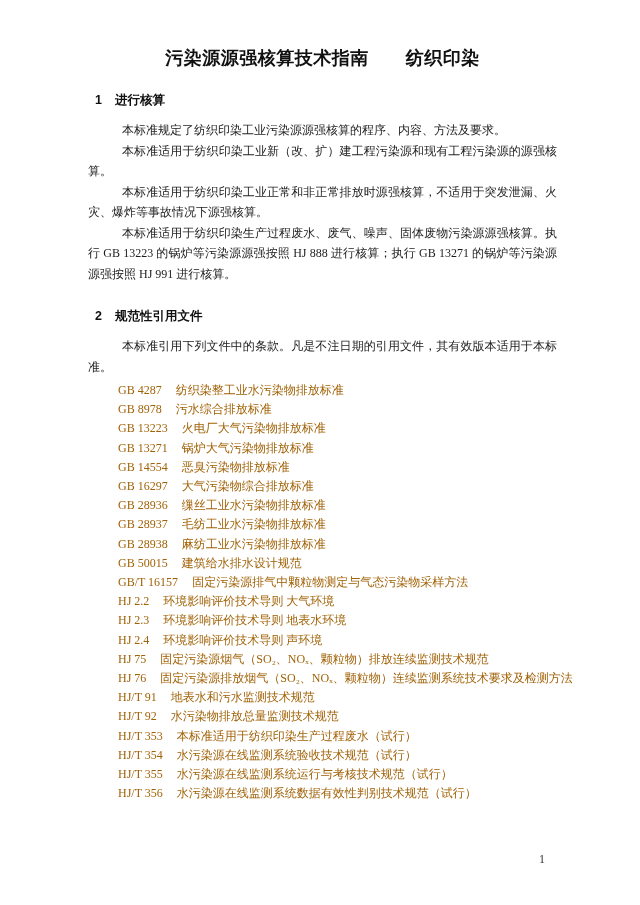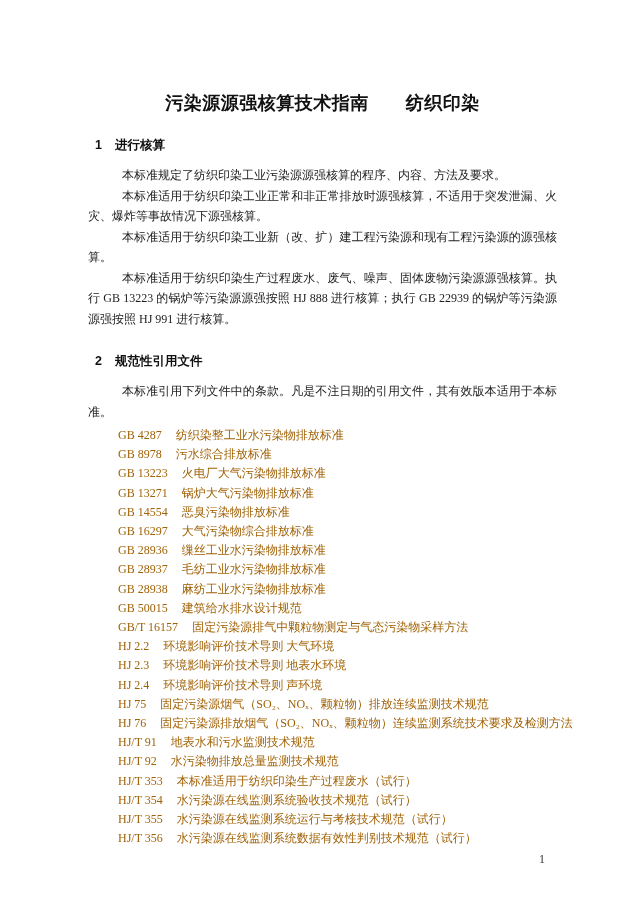--- a/index.html
+++ b/index.html
@@ -8,21 +8,21 @@
     background: #ffffff;
   }
   .page {
     position: relative;
     width: 640px;
     height: 905px;
     background: #ffffff;
     color: #1c1c1c;
     font-family: "Liberation Serif", "DejaVu Serif", serif;
     box-sizing: border-box;
-    padding: 93px 83px 0 88px;
+    padding: 48px 83px 0 88px;
     overflow: hidden;
   }
   .doc-title {
     font-family: "Liberation Sans", "DejaVu Sans", sans-serif;
     font-weight: 700;
     font-size: 18px;
     line-height: 20px;
     text-align: center;
     margin: 0;
     color: #111;
@@ -81,23 +81,23 @@
 <div class="page">
 
   <h1 class="doc-title">污染源源强核算技术指南　　纺织印染</h1>
 
   <section>
     <h2 class="sec-heading">
       <span class="sec-num">1</span><span>进行核算</span>
     </h2>
     <div class="paras">
         <p class="para">本标准规定了纺织印染工业污染源源强核算的程序、内容、方法及要求。</p>
+        <p class="para">本标准适用于纺织印染工业新（改、扩）建工程污染源和现有工程污染源的源强核算。</p>
         <p class="para">本标准适用于纺织印染工业正常和非正常排放时源强核算，不适用于突发泄漏、火灾、爆炸等事故情况下源强核算。</p>
-        <p class="para">本标准适用于纺织印染工业新（改、扩）建工程污染源和现有工程污染源的源强核算。</p>
-        <p class="para">本标准适用于纺织印染生产过程废水、废气、噪声、固体废物污染源源强核算。执行 GB 13223 的锅炉等污染源源强按照 HJ 888 进行核算；执行 GB 22939 的锅炉等污染源源强按照 HJ 991 进行核算。</p>
+        <p class="para">本标准适用于纺织印染生产过程废水、废气、噪声、固体废物污染源源强核算。执行 GB 13223 的锅炉等污染源源强按照 HJ 888 进行核算；执行 GB 13271 的锅炉等污染源源强按照 HJ 991 进行核算。</p>
       </div>
   </section>
 
   <section>
     <h2 class="sec-heading">
       <span class="sec-num">2</span><span>规范性引用文件</span>
     </h2>
     <div class="paras">
         <p class="para">本标准引用下列文件中的条款。凡是不注日期的引用文件，其有效版本适用于本标准。</p>
       </div>

